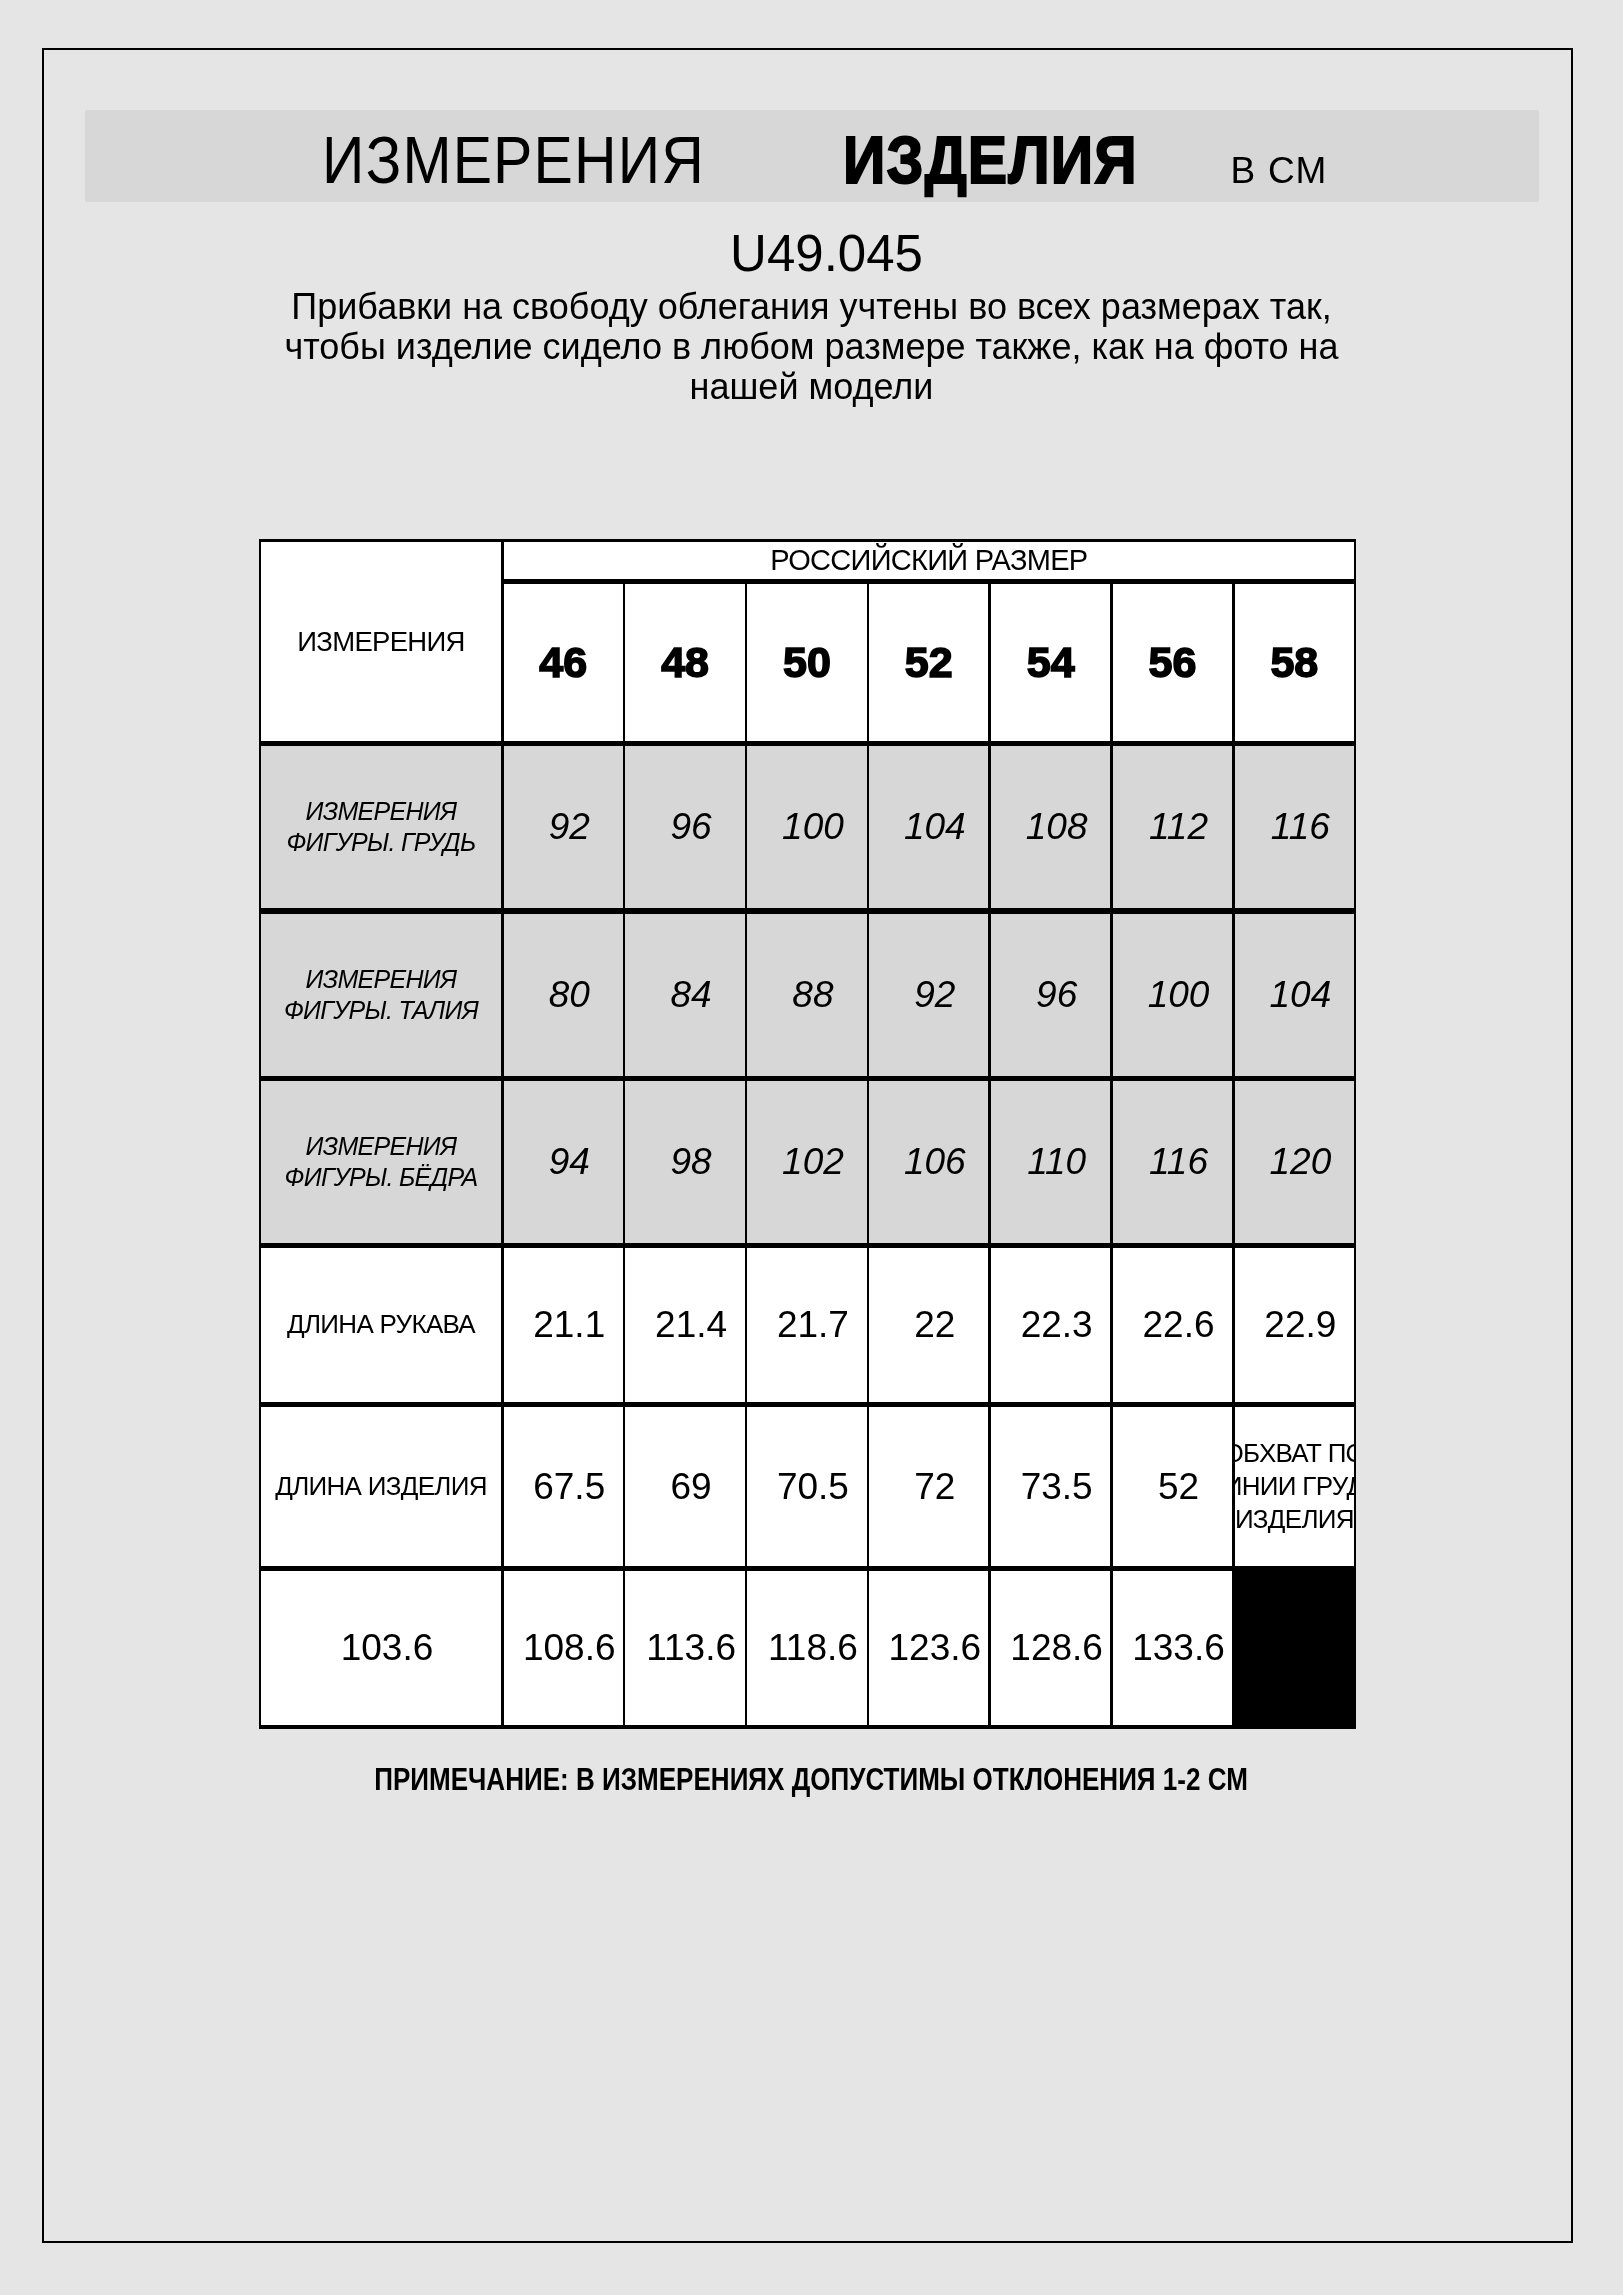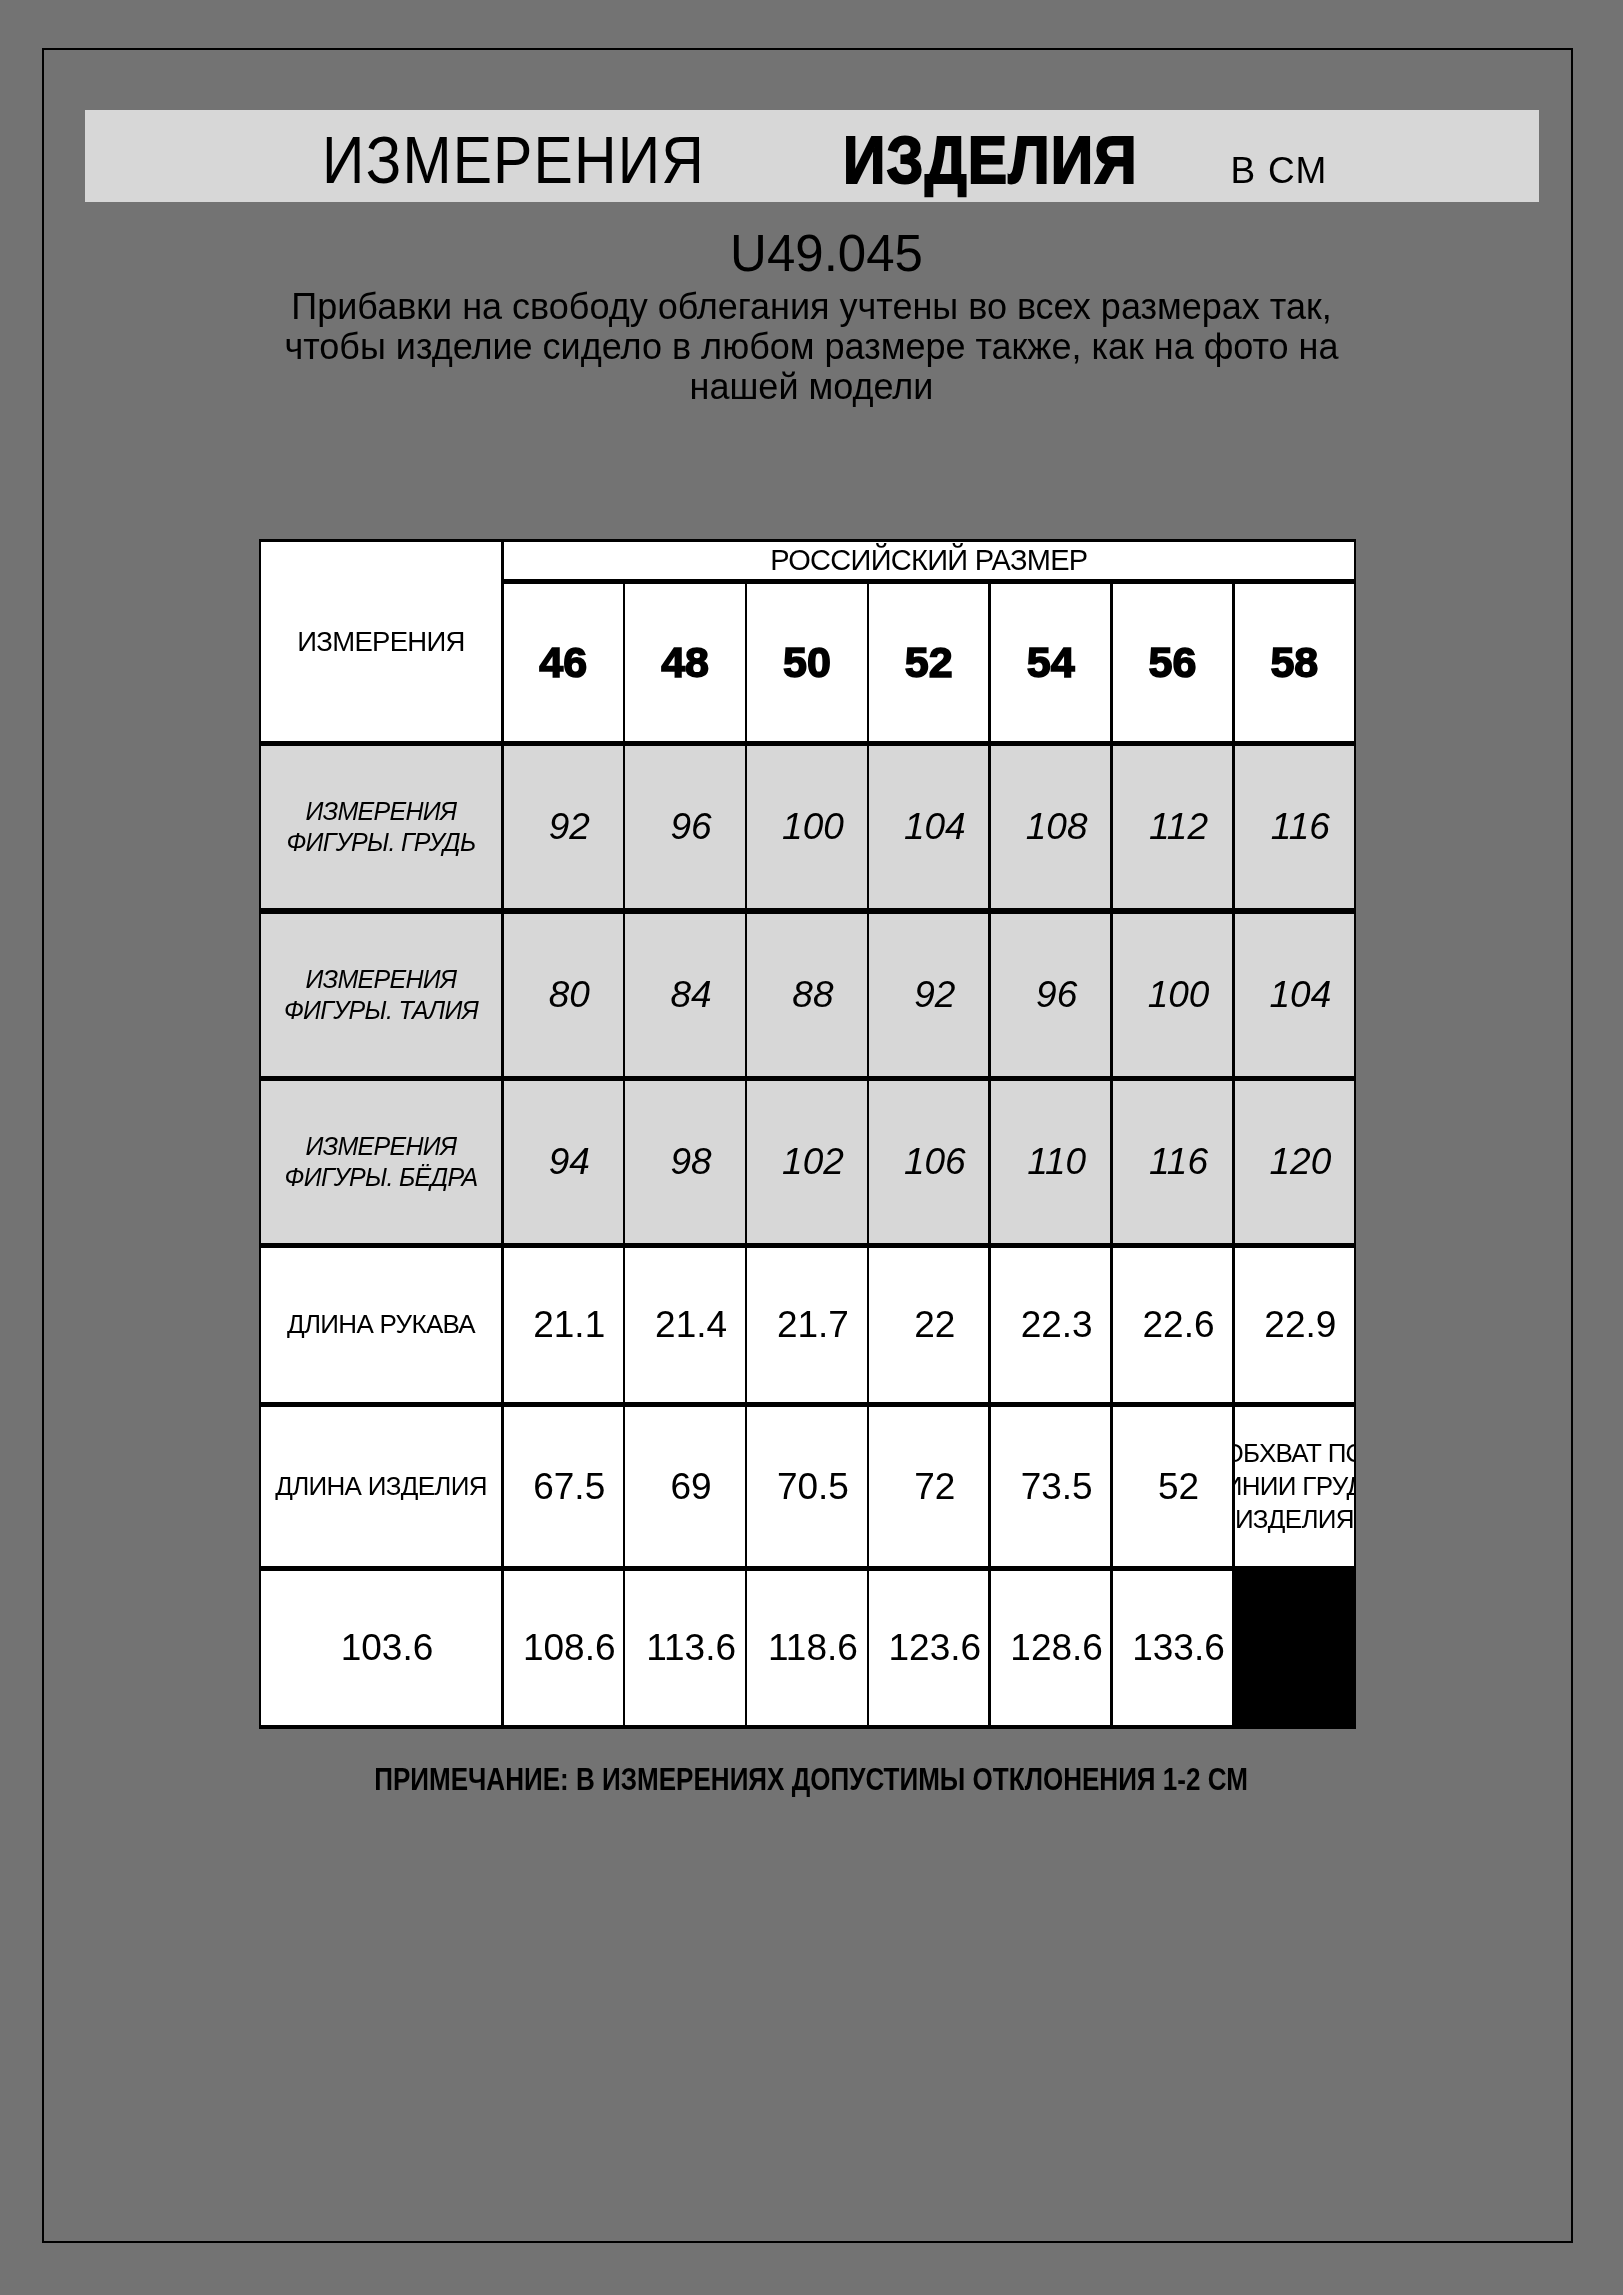--- a/index.html
+++ b/index.html
@@ -6,21 +6,21 @@
     margin: 0;
     padding: 0;
     background: #ffffff;
     font-family: "Liberation Sans", sans-serif;
     color: #000000;
   }
   .page {
     position: relative;
     width: 1623px;
     height: 2295px;
-    background: #737373;
+    background: #e5e5e5;
     overflow: hidden;
   }
   
   .frame {
     position: absolute;
     left: 42px;
     top: 48px;
     width: 1531px;
     height: 2195px;
     border: 2px solid #000000;

